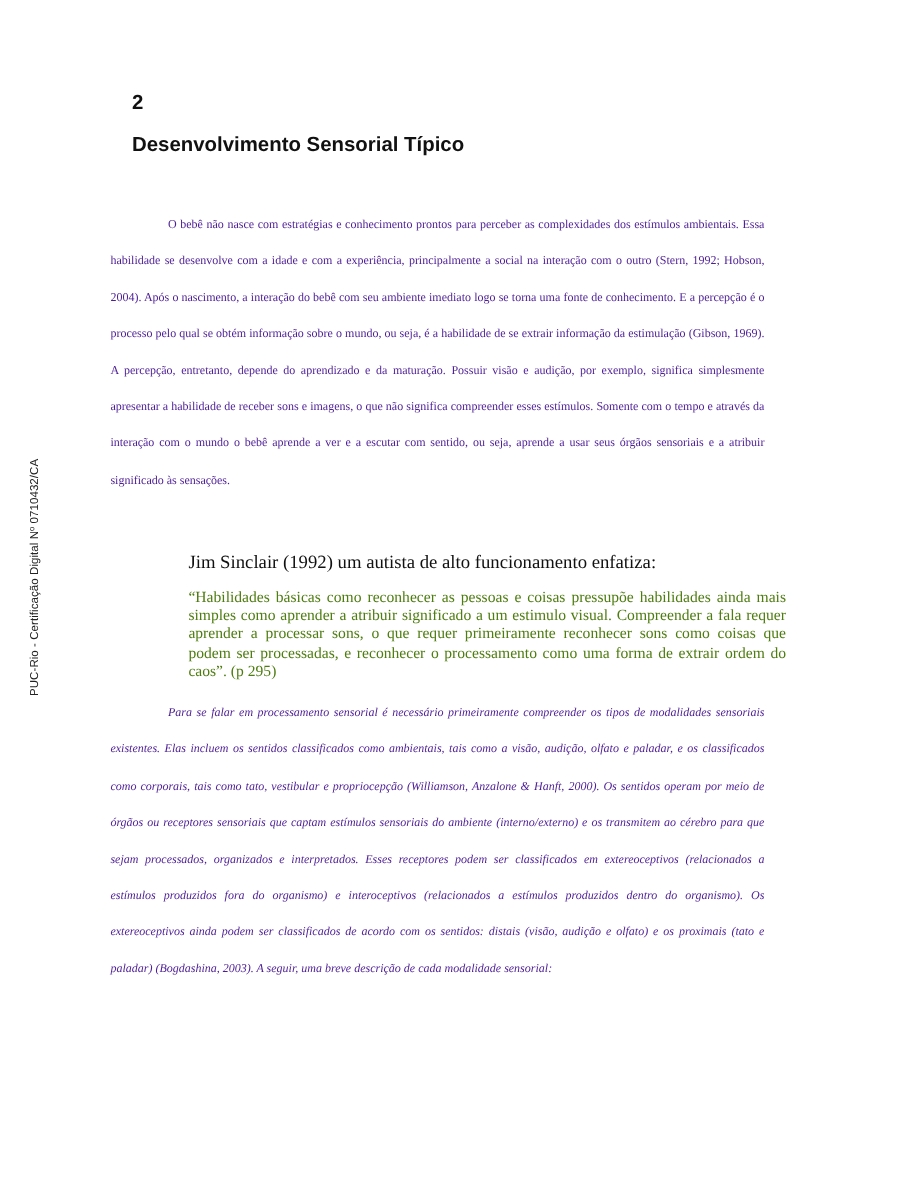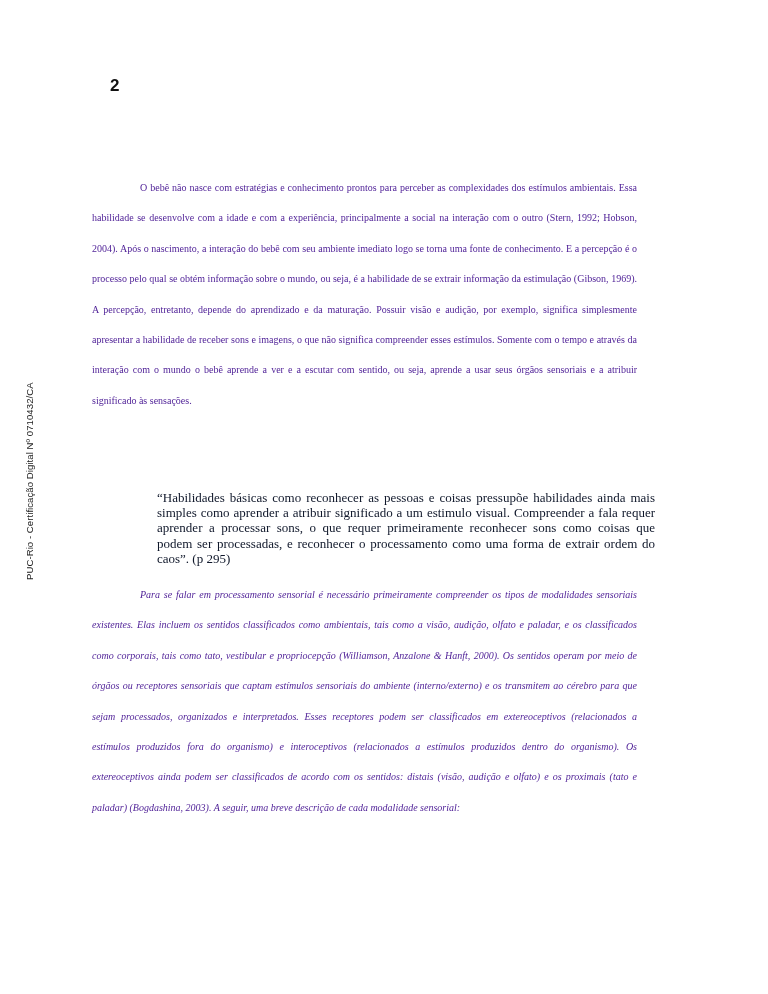--- a/index.html
+++ b/index.html
@@ -73,39 +73,41 @@
   }
   .quote {
     position: absolute;
     left: 157px;
     top: 490px;
     width: 498px;
     font-family: "Liberation Serif", serif;
     font-size: 13px;
     line-height: 15.2px;
     text-align: justify;
-    color: #0f172a;
+    color: #4d7c0f;
   }
   .quote p { margin: 0; }
   .para2 { top: 580px; font-style: italic; }
   .para2 .p { text-indent: 48px; margin: 0; }
 </style>
 </head>
 <body>
 
 <div class="page">
 
   <div class="side-cert">PUC-Rio - Certificação Digital Nº 0710432/CA</div>
 
   <div class="chapter-number">2</div>
+  <div class="chapter-title">Desenvolvimento Sensorial Típico</div>
 
   <div class="body-block para1">
     <p class="p">O bebê não nasce com estratégias e conhecimento prontos para perceber as complexidades dos estímulos ambientais. Essa habilidade se desenvolve com a idade e com a experiência, principalmente a social na interação com o outro (Stern, 1992; Hobson, 2004). Após o nascimento, a interação do bebê com seu ambiente imediato logo se torna uma fonte de conhecimento. E a percepção é o processo pelo qual se obtém informação sobre o mundo, ou seja, é a habilidade de se extrair informação da estimulação (Gibson, 1969). A percepção, entretanto, depende do aprendizado e da maturação. Possuir visão e audição, por exemplo, significa simplesmente apresentar a habilidade de receber sons e imagens, o que não significa compreender esses estímulos. Somente com o tempo e através da interação com o mundo o bebê aprende a ver e a escutar com sentido, ou seja, aprende a usar seus órgãos sensoriais e a atribuir significado às sensações.</p>
   </div>
 
+  <div class="intro-line">Jim Sinclair (1992) um autista de alto funcionamento enfatiza:</div>
 
   <div class="quote">
     <p>“Habilidades básicas como reconhecer as pessoas e coisas pressupõe habilidades ainda mais simples como aprender a atribuir significado a um estimulo visual. Compreender a fala requer aprender a processar sons, o que requer primeiramente reconhecer sons como coisas que podem ser processadas, e reconhecer o processamento como uma forma de extrair ordem do caos”. (p 295)</p>
   </div>
 
   <div class="body-block para2">
     <p class="p">Para se falar em processamento sensorial é necessário primeiramente compreender os tipos de modalidades sensoriais existentes. Elas incluem os sentidos classificados como ambientais, tais como a visão, audição, olfato e paladar, e os classificados como corporais, tais como tato, vestibular e propriocepção (Williamson, Anzalone &amp; Hanft, 2000). Os sentidos operam por meio de órgãos ou receptores sensoriais que captam estímulos sensoriais do ambiente (interno/externo) e os transmitem ao cérebro para que sejam processados, organizados e interpretados. Esses receptores podem ser classificados em extereoceptivos (relacionados a estímulos produzidos fora do organismo) e interoceptivos (relacionados a estímulos produzidos dentro do organismo). Os extereoceptivos ainda podem ser classificados de acordo com os sentidos: distais (visão, audição e olfato) e os proximais (tato e paladar) (Bogdashina, 2003). A seguir, uma breve descrição de cada modalidade sensorial:</p>
   </div>
 
 </div>

